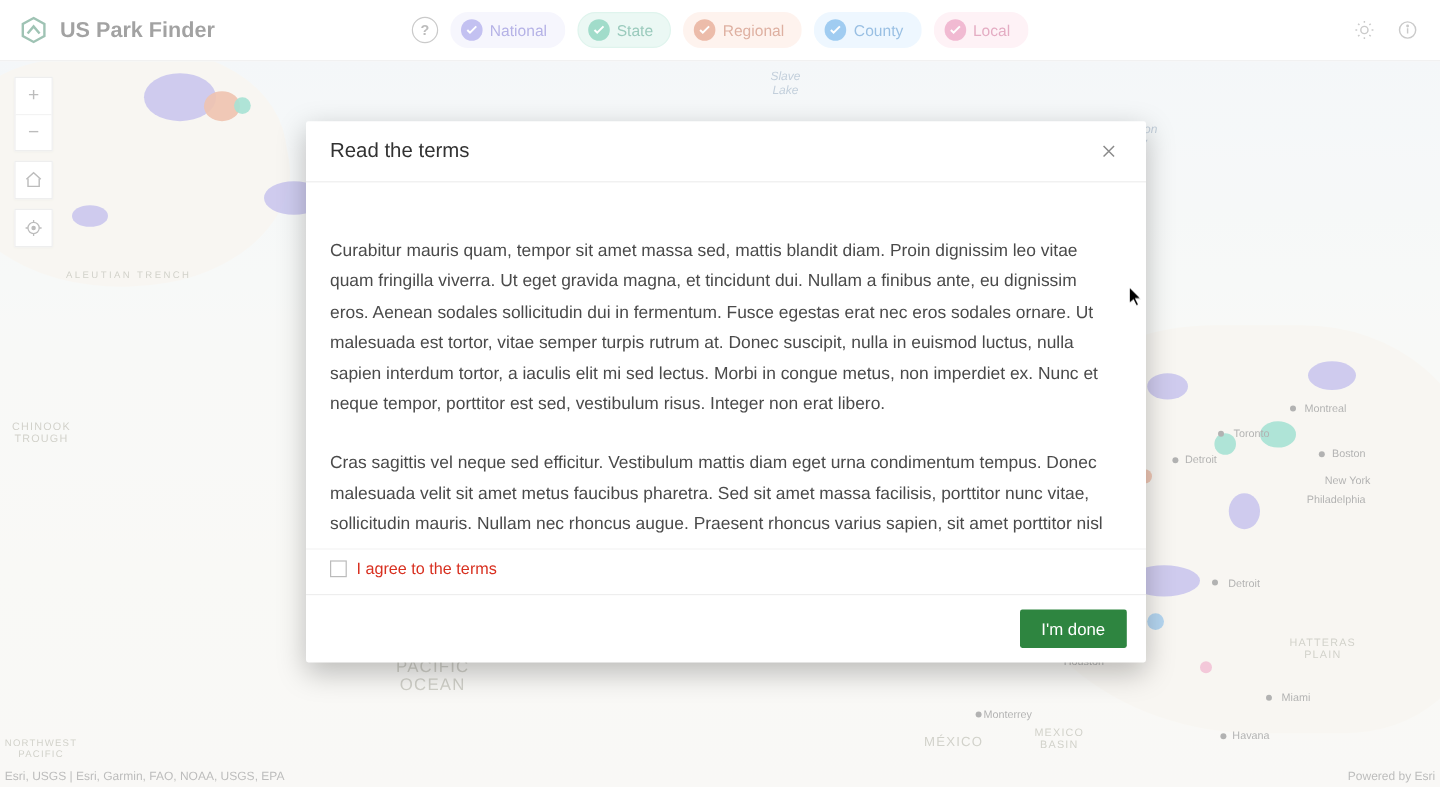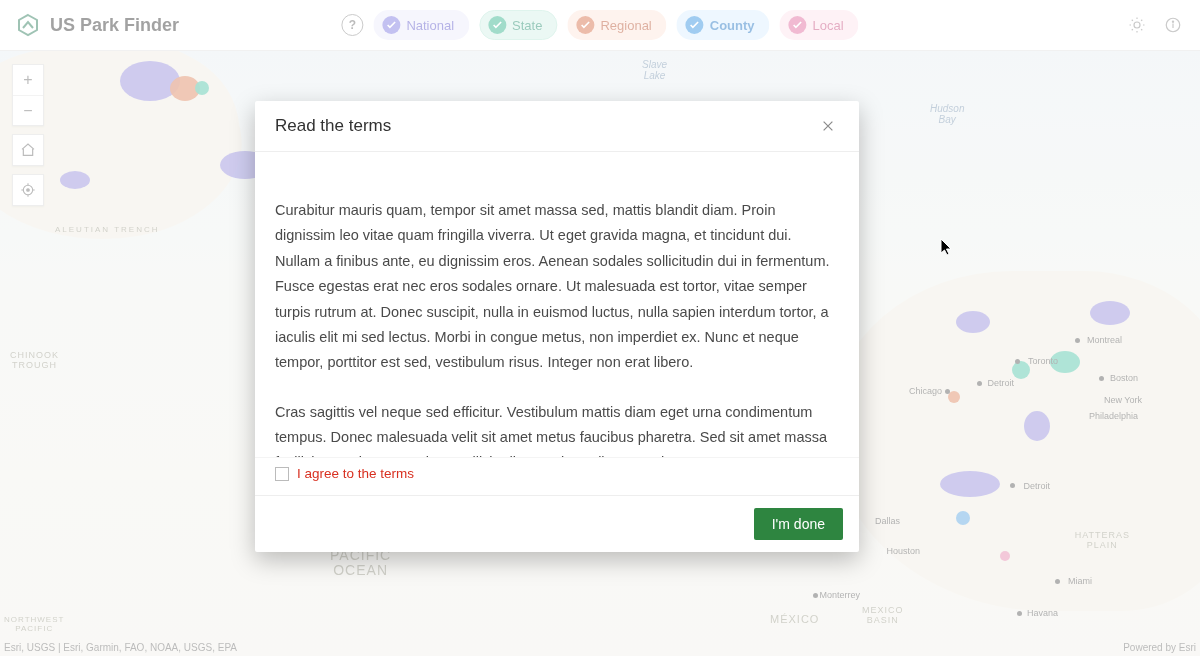--- a/index.html
+++ b/index.html
@@ -56,21 +56,21 @@
     display:flex; align-items:center; justify-content:center;
     color: #fff;
   }
   .chip .dot svg { width: 12px; height: 12px; }
   .chip-national { background: #ecebfb; color: #5b55c8; }
   .chip-national .dot { background: #7b75e0; }
   .chip-state { background: #d3f0e7; color: #1f8a6b; border-color:#b8e6d7;}
   .chip-state .dot { background: #2fb18a; }
   .chip-regional { background: #fde4da; color: #b6512f; }
   .chip-regional .dot { background: #d66a43; }
-  .chip-county { background: #d9eefe; color: #1e72c2; font-weight: bold; }
+  .chip-county { background: #d9eefe; color: #1e72c2; }
   .chip-county .dot { background: #2d8fe0; }
   .chip-local { background: #fde2ec; color: #c4497a; }
   .chip-local .dot { background: #e0679b; }
 
   .header-right {
     margin-left: auto; display:flex; gap:14px; align-items:center;
     color:#8a8a8a;
   }
   .header-right .icon-btn {
     width:22px; height:22px; display:flex; align-items:center; justify-content:center;
@@ -131,21 +131,21 @@
   }
 
   
   .veil {
     position:absolute; inset:0; background:rgba(255,255,255,.55); z-index:10;
   }
 
   
   .dialog {
     position:absolute; z-index:20;
-    left:255px; top:101px; width:604px; height:451px;
+    left:255px; top:101px; width:700px; height:451px;
     background:#fff; box-shadow:0 8px 24px rgba(0,0,0,.25);
     display:flex; flex-direction:column;
     border-radius:2px;
   }
   .dlg-head {
     padding:14px 20px; display:flex; align-items:center;
     border-bottom:1px solid #eee;
   }
   .dlg-title { font-size:17px; color:#323232; }
   .dlg-close {

